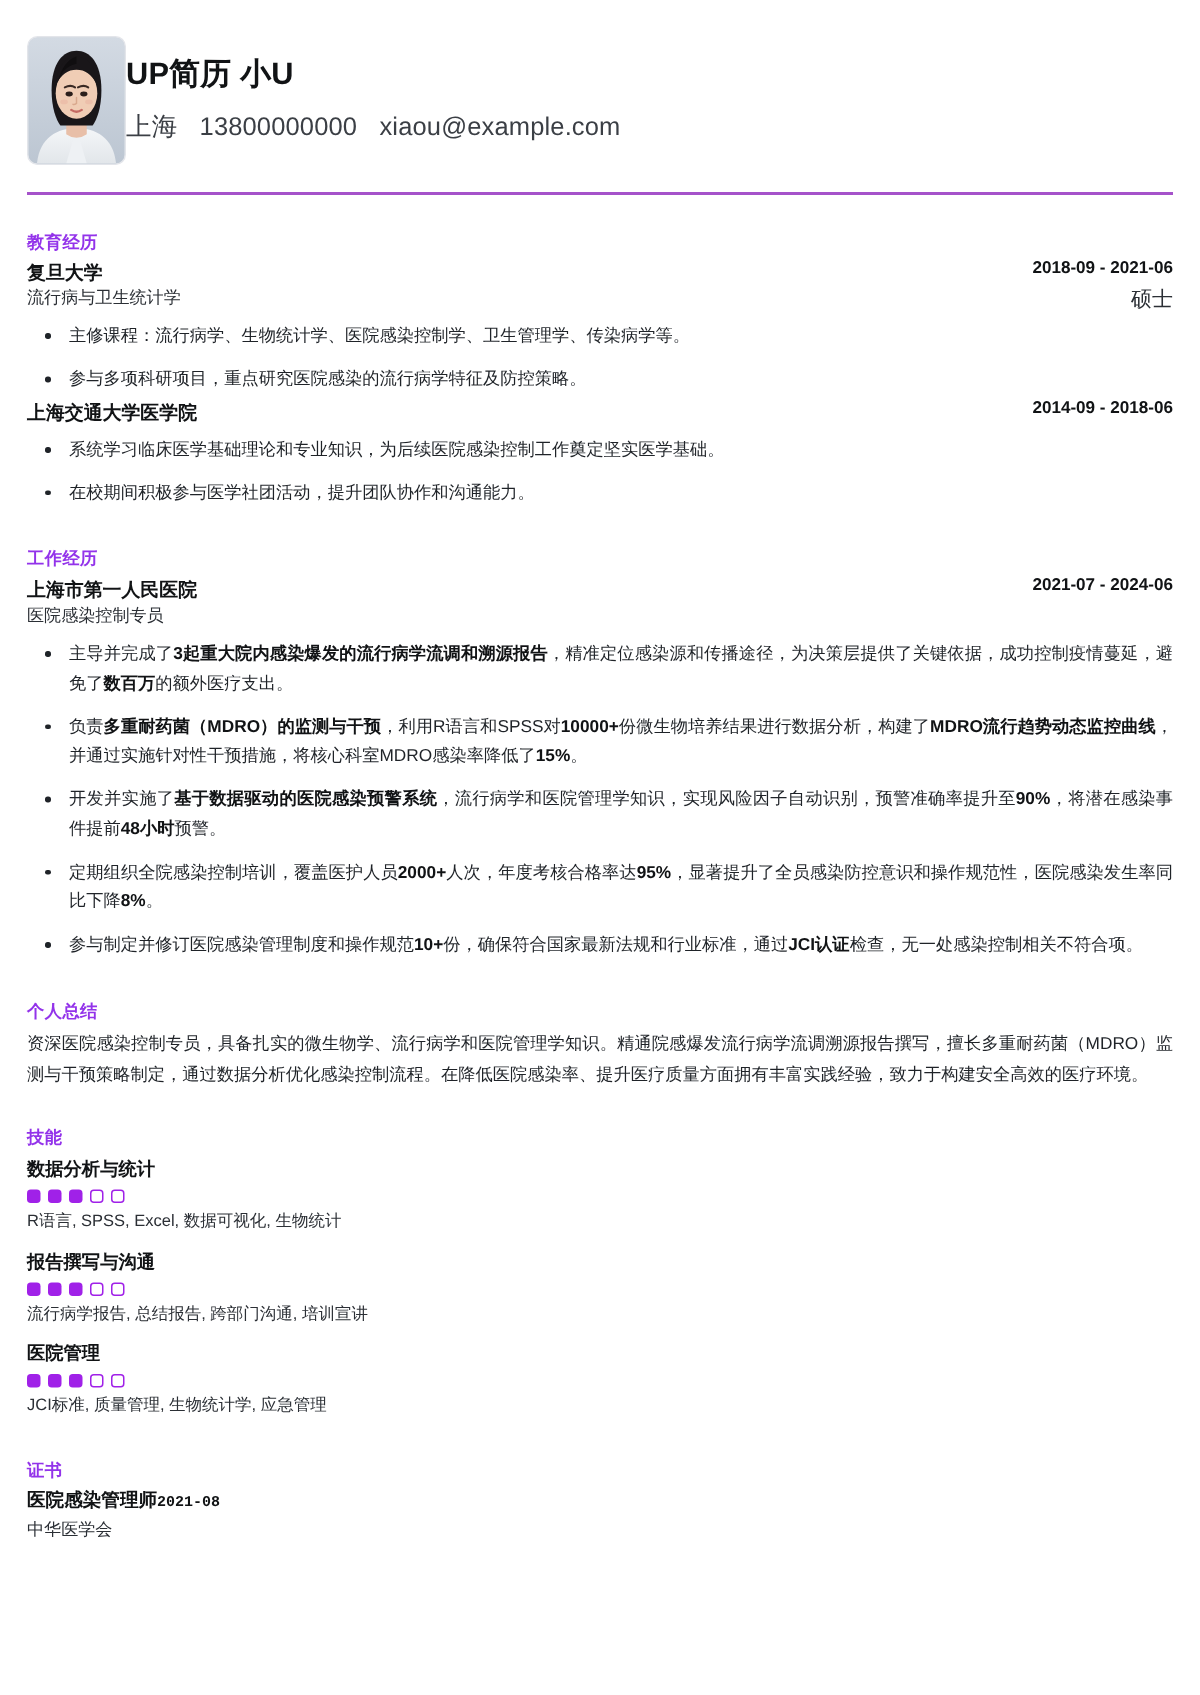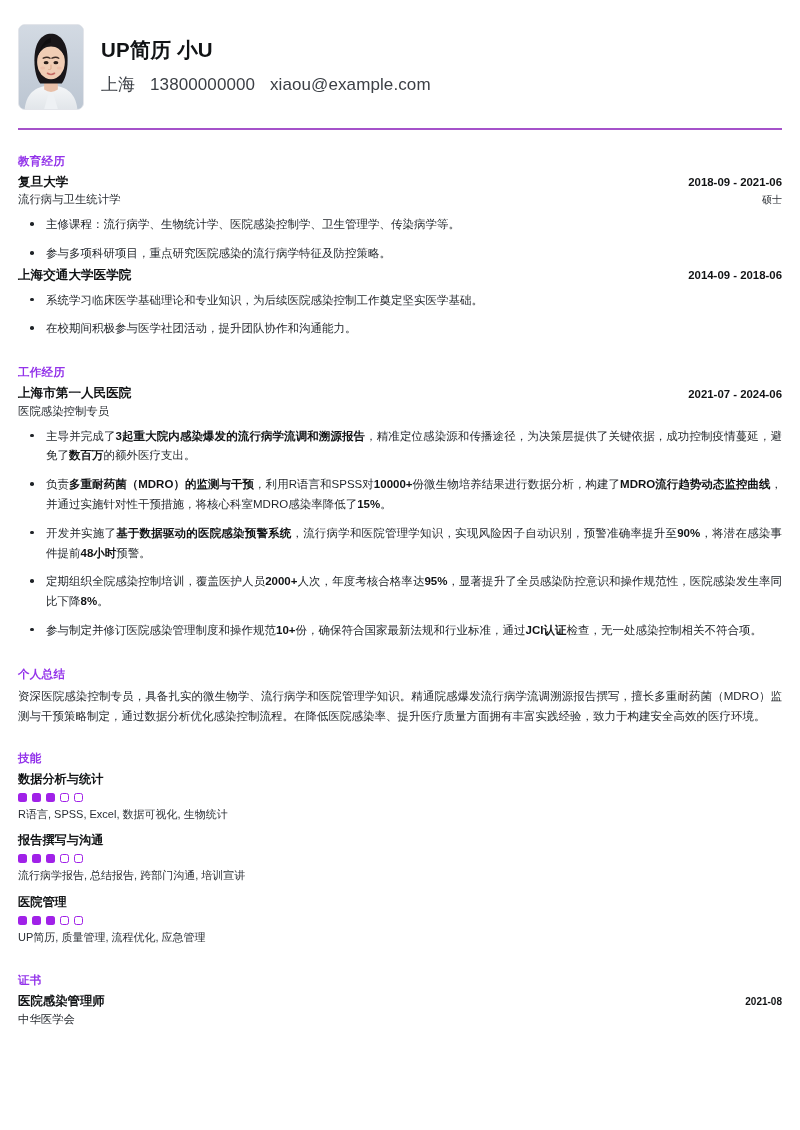--- a/index.html
+++ b/index.html
@@ -15,46 +15,46 @@
   .page { width:800px; height:1130px; padding: 0 18px; position: relative; }
 
   
   .header { display:flex; align-items:flex-start; padding-top: 24px; padding-bottom: 8px; }
   .avatar {
     width: 66px; height: 86px; border-radius: 7px; flex: 0 0 auto;
     overflow: hidden; border: 1px solid #e3e5ea; background:#c9d2dc;
     position: relative;
   }
   .avatar svg { display:block; width:100%; height:100%; }
-  .id-block { margin-left: 17px; padding-top: 14px; }
+  .id-block { padding-top: 14px; }
   .person-name {
     font-size: 20.5px; font-weight: 700; letter-spacing: .2px;
     color:#111315; line-height: 1.2;
   }
   .contact-line {
     margin-top: 11px; font-size: 17px; color: #3b3f45; line-height: 1.3;
     letter-spacing: .1px;
   }
   .contact-line span { margin-right: 10px; }
   .contact-line span:last-child { margin-right: 0; }
 
   .top-rule { height: 1.6px; background: #9b3fc4; margin-top: 10px; opacity:.9; }
 
   
   .section { padding-top: 24px; }
   .section-title {
     font-size: 11.5px; font-weight: 700; color: #9333ea;
     letter-spacing: .3px; margin-bottom: 4px;
   }
   .entry { margin-bottom: 2px; }
-  .entry-row { display:flex; justify-content:space-between; align-items:center; }
+  .entry-row { display:flex; justify-content:space-between; align-items:flex-start; }
   .entry-org { font-size: 12.6px; font-weight: 700; color:#111315; line-height:1.5; }
   .entry-date { font-size: 11.4px; font-weight: 700; color:#111315; white-space:nowrap; }
   .entry-sub { font-size: 11.4px; color:#2b2f35; line-height:1.55; }
-  .entry-meta { font-size: 10px; color:#2b2f35; white-space:nowrap; }
+  .entry-meta { font-size: 14px; color:#2b2f35; white-space:nowrap; }
 
   ul.bullets { list-style: none; margin: 6px 0 0 0; padding: 0; }
   ul.bullets li {
     position: relative; padding-left: 28px; margin-bottom: 9px;
     font-size: 11.5px; line-height: 1.72; color: #1f2328; text-align: justify;
   }
   ul.bullets li:last-child { margin-bottom: 2px; }
   ul.bullets li::before {
     content: ""; position: absolute; left: 12px; top: 7px;
     width: 3.6px; height: 3.6px; border-radius: 50%; background: #1f2328;
@@ -70,21 +70,21 @@
   .skill { margin-bottom: 9px; }
   .skill:last-child { margin-bottom: 4px; }
   .skill-name { font-size: 12.2px; font-weight:700; color:#111315; line-height:1.55; }
   .dots { display:flex; gap: 5px; margin: 4px 0 4px 0; }
   .dot { width: 9px; height: 9px; border-radius: 2.5px; }
   .dot.on { background: #a021e8; }
   .dot.off { background: #ffffff; border: 1.5px solid #a021e8; }
   .skill-detail { font-size: 11px; color:#2b2f35; line-height:1.5; }
 
   
-  .cert-row { display:flex; justify-content:space-between; align-items:baseline; }
+  .cert-row { display:flex; justify-content:flex-start; align-items:baseline;font-family:Liberation Mono, monospace; }
   .cert-name { font-size:12.4px; font-weight:700; color:#111315; line-height:1.55; }
   .cert-date { font-size:10px; font-weight:700; color:#111315; }
   .cert-issuer { font-size:11.4px; color:#2b2f35; line-height:1.55; }
 </style>
 </head>
 <body>
 
 <div class="page">
 
   <div class="header">
@@ -224,21 +224,21 @@
         </div>
         <div class="skill">
           <div class="skill-name">医院管理</div>
           <div class="dots">
             <span class="dot on"></span>
             <span class="dot on"></span>
             <span class="dot on"></span>
             <span class="dot off"></span>
             <span class="dot off"></span>
           </div>
-          <div class="skill-detail">UP简历, 质量管理, 流程优化, 应急管理</div>
+          <div class="skill-detail">JCI标准, 质量管理, 生物统计学, 应急管理</div>
         </div>
       </div>
   </div>
 
   <div class="section">
     <div class="section-title">证书</div>
     <div id="cert-list">
         <div>
           <div class="cert-row">
             <div class="cert-name">医院感染管理师</div>

